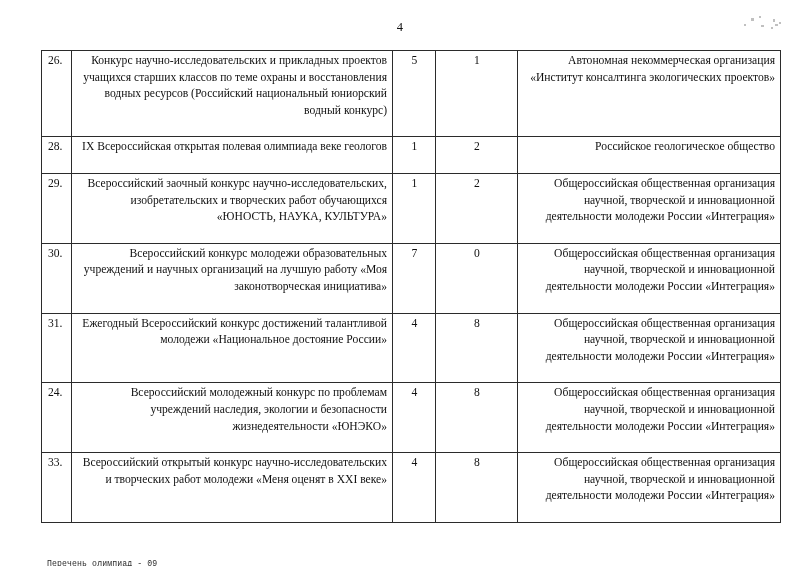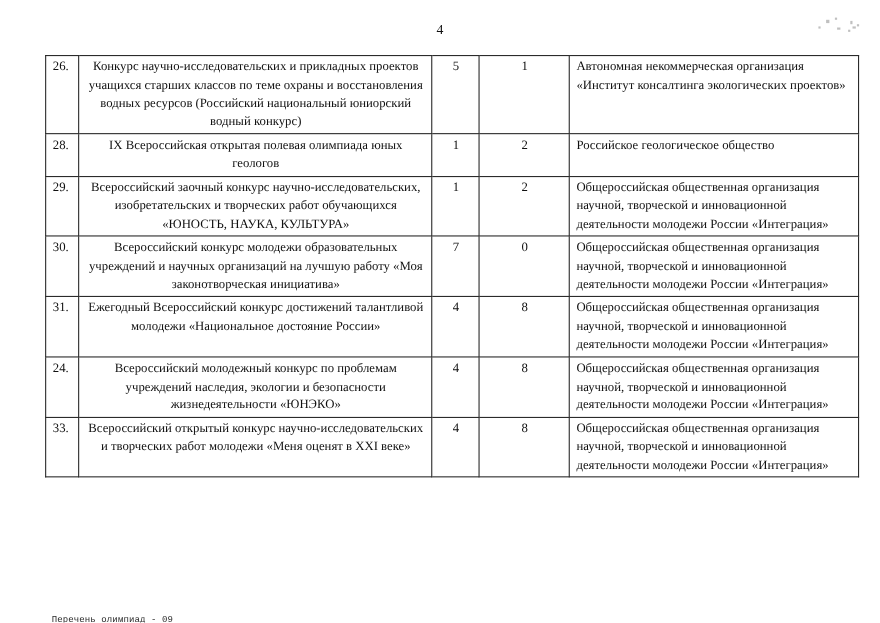--- a/index.html
+++ b/index.html
@@ -67,46 +67,46 @@
 
   table.listing {
     width: 739px;
     border-collapse: collapse;
     table-layout: fixed;
     font-size: 11.6px;
     line-height: 16.6px;
   }
   table.listing td {
     border: 1px solid #2b2b2b;
-    padding: 2px 5px 2px 6px;
+    padding: 2px 5px 17px 6px;
     vertical-align: top;
     word-wrap: break-word;
   }
 
   col.c-num   { width: 30px;  }
   col.c-name  { width: 321px; }
   col.c-qa    { width: 43px;  }
   col.c-qb    { width: 82px;  }
   col.c-org   { width: 263px; }
 
   td.num {
     text-align: left;
     padding-left: 6px;
     white-space: nowrap;
   }
   td.name {
-    text-align: center;
+    text-align: right;
   }
   td.qty {
     text-align: center;
     padding-left: 2px;
     padding-right: 2px;
   }
   td.org {
-    text-align: left;
+    text-align: right;
     margin-left: 15px;
   }
 
   .footer-note {
     position: absolute;
     left: 47px;
     top: 523px;
     font-size: 8.2px;
     color: #2a2a2a;
     letter-spacing: .1px;
@@ -144,21 +144,21 @@
       <tbody id="listing-body">
           <tr>
             <td class="num">26.</td>
             <td class="name">Конкурс научно-исследовательских и прикладных проектов учащихся старших классов по теме охраны и восстановления водных ресурсов (Российский национальный юниорский водный конкурс)</td>
             <td class="qty">5</td>
             <td class="qty">1</td>
             <td class="org">Автономная некоммерческая организация «Институт консалтинга экологических проектов»</td>
           </tr>
           <tr>
             <td class="num">28.</td>
-            <td class="name">IX Всероссийская открытая полевая олимпиада юных геологов</td>
+            <td class="name">IX Всероссийская открытая полевая олимпиада веке геологов</td>
             <td class="qty">1</td>
             <td class="qty">2</td>
             <td class="org">Российское геологическое общество</td>
           </tr>
           <tr>
             <td class="num">29.</td>
             <td class="name">Всероссийский заочный конкурс научно-исследовательских, изобретательских и творческих работ обучающихся «ЮНОСТЬ, НАУКА, КУЛЬТУРА»</td>
             <td class="qty">1</td>
             <td class="qty">2</td>
             <td class="org">Общероссийская общественная организация научной, творческой и инновационной деятельности молодежи России «Интеграция»</td>

